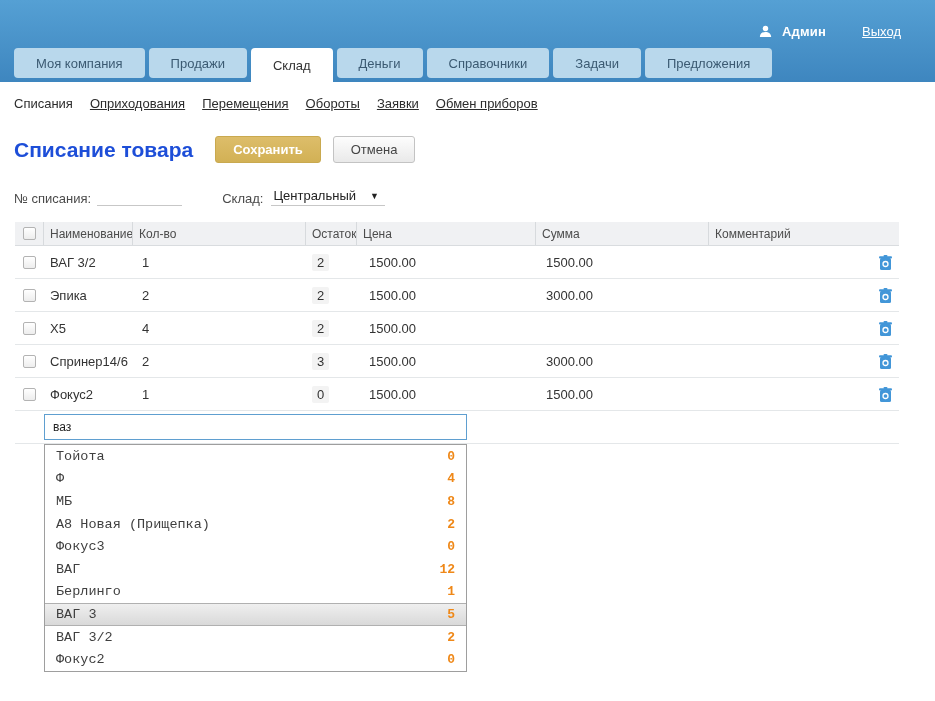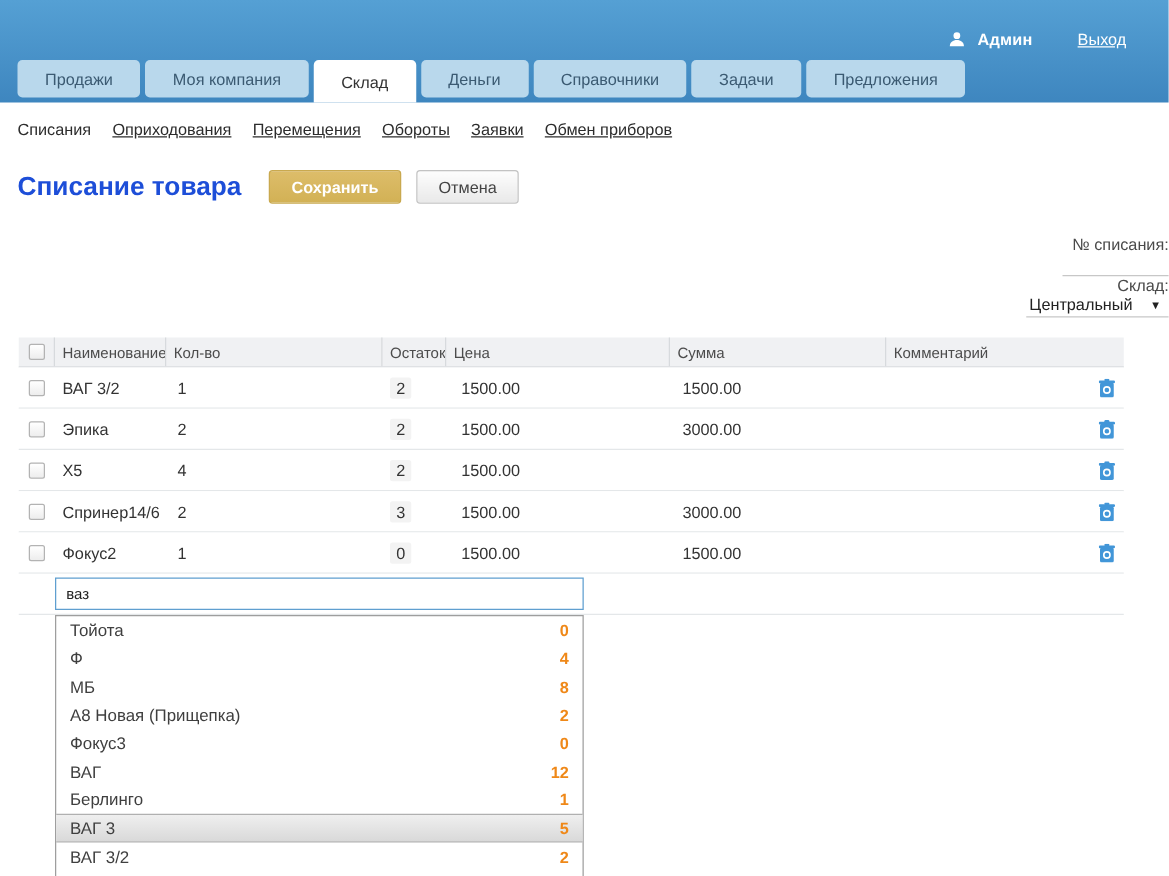--- a/index.html
+++ b/index.html
@@ -25,21 +25,21 @@
   .subnav .current { color:#2c2c2c; text-decoration:none; }
 
   
   .title-row { display:flex; align-items:center; margin:25px 0 0 14px; }
   .page-title { font-size:21px; font-weight:bold; color:#1d4ed8; }
   .btn { font-size:13px; border-radius:3px; height:27px; padding:0 17px; cursor:pointer; }
   .btn-save { margin-left:22px; background:linear-gradient(#ddbd6a,#d2b155); border:1px solid #c9a94f; color:#fff; font-weight:bold; }
   .btn-cancel { margin-left:12px; background:linear-gradient(#fdfdfd,#e9e9e9); border:1px solid #c3c3c3; color:#444; }
 
   
-  .form-row { display:flex; align-items:flex-end; margin:25px 0 0 14px; font-size:13px; color:#4a4a4a;flex-direction:column; }
+  .form-row { display:flex; align-items:flex-end; margin:25px 0 0 14px; font-size:13px; color:#4a4a4a; }
   .underline-input { border:none; border-bottom:1px solid #c7c7c7; width:85px; height:18px; margin-left:6px; font-size:13px; outline:none; background:transparent; }
   .wh-label { margin-left:40px; }
   .wh-select { display:inline-flex; align-items:center; gap:14px; border-bottom:1px solid #c7c7c7; margin-left:8px; padding:0 6px 2px 2px; color:#222; cursor:pointer; }
   .caret { font-size:9px; color:#222; }
 
   
   .tbl { margin:16px 0 0 15px; width:884px; font-size:13px; }
   .tr { display:flex; align-items:center; height:33px; border-bottom:1px solid #e4e7e9; background:#fff; }
   .tr.head { height:24px; background:#f0f1f3; border-bottom:1px solid #d9dcdf; color:#4c4c4c; font-size:12px; }
   .cell { display:flex; align-items:center; padding-left:6px; height:100%; overflow:hidden; }
@@ -56,42 +56,42 @@
   .head .c4, .head .c5 { padding-left:6px; }
 
   .checkbox { width:13px; height:13px; border:1px solid #b3b3b3; border-radius:2px; background:linear-gradient(#fff,#ededed); cursor:pointer; }
   .stock-badge { background:#f3f3f3; border-radius:2px; padding:1px 5px; color:#333; }
   .del-btn { display:inline-flex; cursor:pointer; }
 
   
   .tr.input-row { position:relative; }
   .name-input { margin-left:29px; width:423px; height:26px; border:1px solid #5f9fd0; font-size:12px; padding:0 8px; outline:none; color:#222; }
 
-  .dropdown { position:absolute; left:29px; top:33px; width:423px; background:#fff; border:1px solid #9e9e9e; z-index:10; }
+  .dropdown { position:absolute; left:29px; top:33px; width:423px; background:#fff; border:1px solid #9e9e9e; z-index:10;font-family:Liberation Mono, monospace; }
   .dd-item { display:flex; justify-content:space-between; align-items:center; height:22.6px; padding:0 11px; font-size:13.5px; color:#3f3f3f; cursor:pointer; }
   .dd-item .cnt { color:#ef8818; font-weight:bold; font-size:13px; }
   .dd-item.highlighted { background:linear-gradient(#efefef,#d9d9d9); border-top:1px solid #b0b0b0; border-bottom:1px solid #b0b0b0;gap:20px; }
 </style>
 </head>
 <body>
 
 <div class="app-header">
   <div class="user-area">
     <span class="user-icon">
       <svg width="13" height="13" viewBox="0 0 12 12">
           <circle cx="6" cy="3.3" r="2.5" fill="#fff"></circle>
           <path d="M0.8 11c0-2.9 2.3-4.6 5.2-4.6s5.2 1.7 5.2 4.6z" fill="#fff"></path>
         </svg>
     </span>
     <span class="user-name">Админ</span>
     <span class="logout-link">Выход</span>
   </div>
   <div class="tabs">
+    <div class="tab">Моя компания</div>
     <div class="tab">Продажи</div>
-    <div class="tab">Моя компания</div>
     <div class="tab active">Склад</div>
     <div class="tab">Деньги</div>
     <div class="tab">Справочники</div>
     <div class="tab">Задачи</div>
     <div class="tab">Предложения</div>
   </div>
 </div>
 
 <div class="subnav">
   <span class="current">Списания</span>

